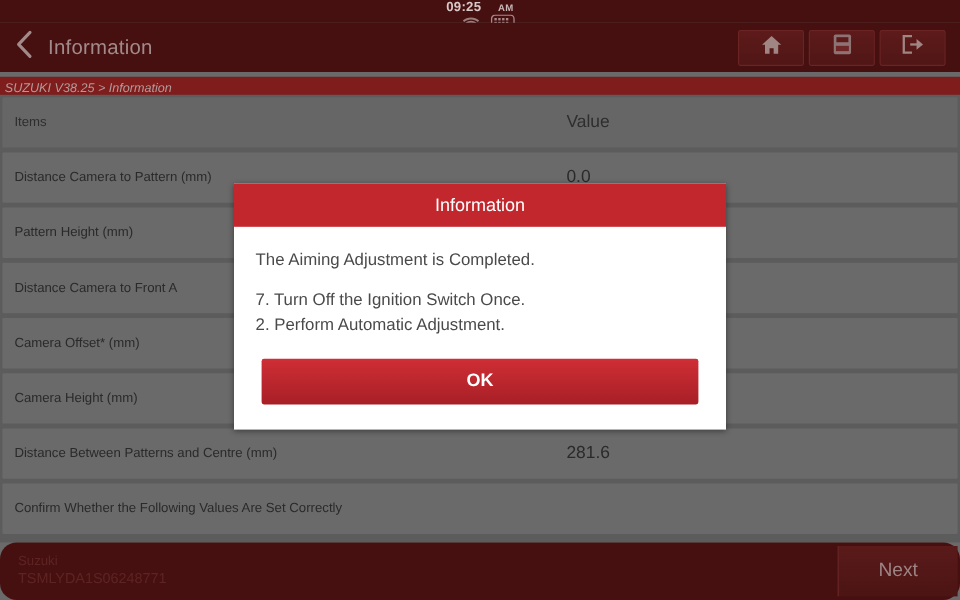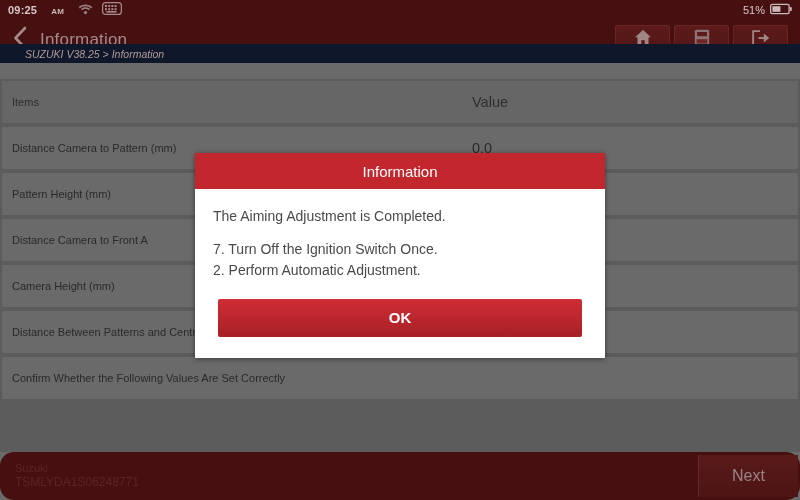--- a/index.html
+++ b/index.html
@@ -15,20 +15,21 @@
     background: #6a6a6a;
   }
 
   
   .statusbar {
     position: absolute; top: 0; left: 0;
     width: 800px; height: 19px;
     background: #471010;
     display: flex; align-items: center;
     padding: 0 8px;
+    flex-direction: column;
   }
   .status-time {
     color: #d8c8c8; font-size: 11px; font-weight: bold;
     letter-spacing: .2px;
   }
   .status-ampm {
     color: #c8b8b8; font-size: 8px; font-weight: bold;
     margin-left: 14px; letter-spacing: .3px; text-align: center;
   }
   .status-left { display: flex; align-items: baseline; }
@@ -59,25 +60,25 @@
     width: 55px; height: 30px;
     background: linear-gradient(180deg, #5d1a1a 0%, #511616 100%);
     border: 1px solid #6b2424;
     border-radius: 2px;
     display: flex; align-items: center; justify-content: center;
     cursor: pointer;
   }
 
   
   .breadcrumb {
-    position: absolute; top: 44px; left: 0;
+    position: absolute; top: 64px; left: 0;
     width: 800px; height: 19px;
-    background: #0f172a;
+    background: #7f1d1d;
     display: flex; align-items: center;
-    padding-left: 25px;
+    padding-left: 4px;
   }
   .breadcrumb-text {
     color: #b39a9a; font-size: 10.5px; font-style: italic;
   }
 
   
   .table-area {
     position: absolute; top: 79px; left: 0;
     width: 800px; height: 373px;
     background: #5c5c5c;
@@ -279,20 +280,24 @@
     </div>
     <div class="trow">
       <div class="tcell-item">Pattern Height (mm)</div>
       <div class="tcell-value"></div>
     </div>
     <div class="trow">
       <div class="tcell-item">Distance Camera to Front A</div>
       <div class="tcell-value"></div>
     </div>
     <div class="trow">
+      <div class="tcell-item">Camera Offset* (mm)</div>
+      <div class="tcell-value"></div>
+    </div>
+    <div class="trow">
       <div class="tcell-item">Camera Height (mm)</div>
       <div class="tcell-value"></div>
     </div>
     <div class="trow">
       <div class="tcell-item">Distance Between Patterns and Centre (mm)</div>
       <div class="tcell-value">281.6</div>
     </div>
     <div class="trow">
       <div class="tcell-item">Confirm Whether the Following Values Are Set Correctly</div>
       <div class="tcell-value"></div>

